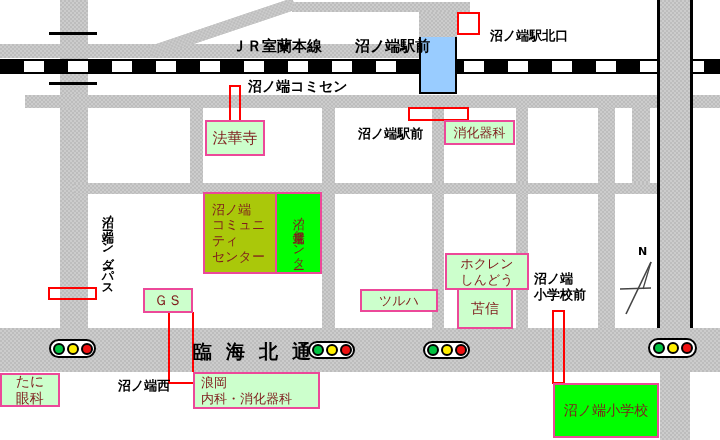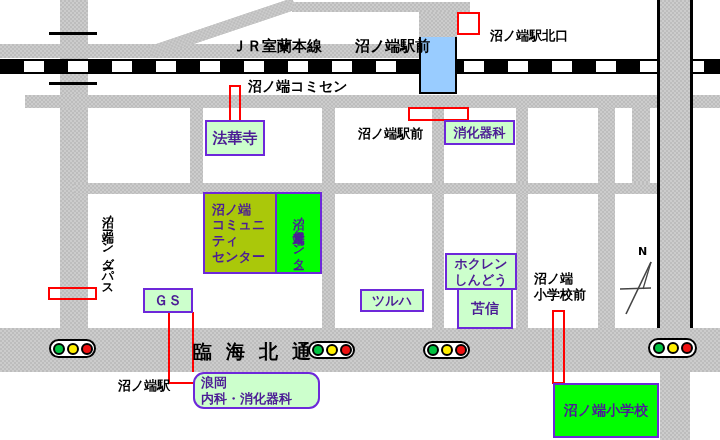--- a/index.html
+++ b/index.html
@@ -8,23 +8,23 @@
   .road{position:absolute;background:#c6c6c6;
         background-image:repeating-conic-gradient(#cccccc 0% 25%,#bdbdbd 0% 50%);
         background-size:4px 4px;}
   .blackline{position:absolute;background:#000;}
   .railway{position:absolute;left:0;top:59px;width:720px;height:15px;
            background:repeating-linear-gradient(90deg,#000 0 24px,#fff 24px 44px);
            border-top:2px solid #000;border-bottom:2px solid #000;box-sizing:border-box;}
   .station{position:absolute;background:#99ccff;border:2px solid #000;border-top:none;box-sizing:border-box;}
   .redmark{position:absolute;border:2px solid #ff0000;box-sizing:border-box;background:transparent;}
   .redline{position:absolute;background:#ff0000;}
-  .pbox{position:absolute;background:#ccffcc;border:2px solid #6d28d9;box-sizing:border-box;
+  .pbox{position:absolute;background:#ccffcc;border:2px solid #ec4899;box-sizing:border-box;
         display:flex;align-items:center;justify-content:center;
-        font-weight:bold;color:#4c1d95;white-space:pre-line;text-align:center;line-height:1.2;}
+        font-weight:normal;color:#7f1d1d;white-space:pre-line;text-align:center;line-height:1.2;}
   .gbox{background:#00ff00;}
   .obox{background:#aac80a;}
   .lbl{position:absolute;font-weight:bold;color:#000;white-space:pre-line;line-height:1.25;}
   .vert{writing-mode:vertical-rl;}
   .tl{position:absolute;background:#fff;border:2px solid #000;border-radius:12px;
       display:flex;align-items:center;justify-content:center;gap:2px;box-sizing:border-box;}
   .lamp{display:block;width:12px;height:12px;border-radius:50%;border:2px solid #000;box-sizing:border-box;}
   .lamp.g{background:#00c040;} .lamp.y{background:#ffee00;} .lamp.r{background:#ee1111;}
   .diag{transform:rotate(-18.6deg);transform-origin:0 100%;}
   svg{position:absolute;}
@@ -81,46 +81,50 @@
 ティ
 センター</span>
   </div>
   <div class="pbox gbox vert" style="left:275px;top:192px;width:47px;height:82px;font-size:12px;line-height:1.05;">
     <span style="margin-top:6px;">沼ノ端</span>
     <span>児童センター</span>
   </div>
   <div class="pbox" style="left:143px;top:288px;width:50px;height:25px;font-size:14px;">
     <span>ＧＳ</span>
   </div>
-  <div class="pbox" style="left:360px;top:289px;width:64px;height:23px;font-size:13px;">
+  <div class="pbox" style="left:360px;top:289px;width:78px;height:23px;font-size:13px;">
     <span>ツルハ</span>
   </div>
-  <div class="pbox" style="left:445px;top:253px;width:72px;height:37px;font-size:13px;">
+  <div class="pbox" style="left:445px;top:253px;width:84px;height:37px;font-size:13px;">
     <span>ホクレン
 しんどう</span>
   </div>
   <div class="pbox" style="left:457px;top:288px;width:56px;height:41px;font-size:14px;">
     <span>苫信</span>
   </div>
-  <div class="pbox" style="left:193px;top:372px;width:127px;height:37px;font-size:13px;justify-content:flex-start;text-align:left;padding-left:6px;border-radius:11px;">
+  <div class="pbox" style="left:0px;top:373px;width:60px;height:34px;font-size:14px;text-align:left;">
+    <span>たに
+眼科</span>
+  </div>
+  <div class="pbox" style="left:193px;top:372px;width:127px;height:37px;font-size:13px;justify-content:flex-start;text-align:left;padding-left:6px;">
     <span>浪岡
 内科・消化器科</span>
   </div>
   <div class="pbox gbox" style="left:553px;top:383px;width:106px;height:55px;font-size:14px;">
     <span>沼ノ端小学校</span>
   </div>
 
   <div class="lbl" style="left:232px;top:37px;font-size:15px;">ＪＲ室蘭本線</div>
   <div class="lbl" style="left:355px;top:37px;font-size:15px;">沼ノ端駅前</div>
   <div class="lbl" style="left:490px;top:28px;font-size:13px;">沼ノ端駅北口</div>
   <div class="lbl" style="left:248px;top:78px;font-size:14px;">沼ノ端コミセン</div>
   <div class="lbl" style="left:358px;top:126px;font-size:13px;text-align:center;">沼ノ端駅前</div>
   <div class="lbl vert" style="left:100px;top:207px;height:112px;font-size:12px;">沼ノ端アンダーパス</div>
   <div class="lbl" style="left:193px;top:340px;font-size:19px;letter-spacing:14px;">臨海北通</div>
-  <div class="lbl" style="left:118px;top:378px;font-size:13px;">沼ノ端駅</div>
+  <div class="lbl" style="left:118px;top:378px;font-size:13px;">沼ノ端西</div>
   <div class="lbl" style="left:534px;top:271px;font-size:13px;">沼ノ端
 小学校前</div>
   <div class="lbl" style="left:638px;top:245px;font-size:11px;">N</div>
 
   <svg style="left:612px;top:240px;" width="48" height="80" viewBox="0 0 48 80">
     <line x1="39" y1="22" x2="14" y2="74" stroke="#444" stroke-width="1.6"></line>
     <line x1="8" y1="49" x2="39" y2="48" stroke="#444" stroke-width="1.6"></line>
     <line x1="39" y1="22" x2="31" y2="49" stroke="#444" stroke-width="1.3"></line>
   </svg>
 

